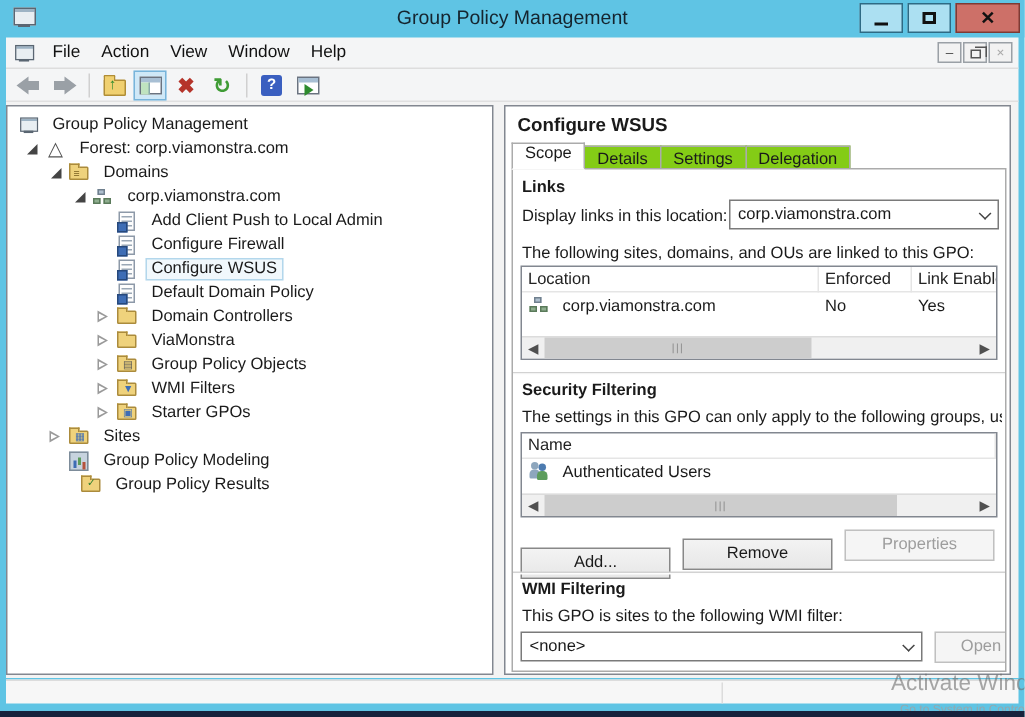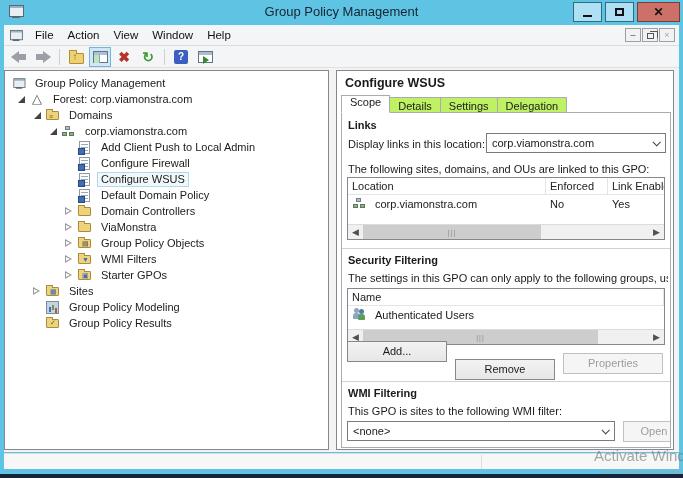--- a/index.html
+++ b/index.html
@@ -90,21 +90,21 @@
   .ic-users i::after { content:''; position:absolute; left:0; top:5px; width:7px; height:6px; border-radius:3px 3px 1px 1px; }
   .ic-users i:nth-child(1){ left:1px; } .ic-users i:nth-child(1)::before{ background:#8da6bd; } .ic-users i:nth-child(1)::after{ background:#8da6bd; }
   .ic-users i:nth-child(2){ left:6px; top:1px; } .ic-users i:nth-child(2)::before{ background:#4d7bb0; } .ic-users i:nth-child(2)::after{ background:#5c9c5c; }
   .ic-model { position:absolute; left:1px; top:1px; width:13px; height:13px; background:#c7d3de; border:1px solid #7d8c9a; }
   .ic-model::before { content:''; position:absolute; left:2px; bottom:1px; width:2px; height:5px; background:#3e6db5; box-shadow:3px -2px 0 #5c9c5c, 6px 1px 0 #b5533c; }
 
   
   .right-pane { position:absolute; left:332px; top:2px; width:338px; height:380px; background:#fff; border:1px solid #828790; overflow:hidden; }
   .gpo-title { position:absolute; left:8px; top:5px; font-size:12.5px; font-weight:bold; }
   .tabs { position:absolute; left:4px; top:24px; height:18px; display:flex; align-items:flex-end; }
-  .tab { border:1px solid #ababab; background:#bef264; padding:2px 8px 2px 8px; margin-right:-1px; font-size:11px; height:16px; }
+  .tab { border:1px solid #ababab; background:#84cc16; padding:2px 8px 2px 8px; margin-right:-1px; font-size:11px; height:16px; }
   .tab.active { background:#fff; border-bottom:1px solid #fff; height:18px; position:relative; z-index:2; padding-top:0; }
   .tab-page { position:absolute; left:4px; top:41px; width:330px; height:336px; border:1px solid #ababab; background:#fff; overflow:hidden; }
 
   .sec-head { position:absolute; left:6px; font-weight:bold; font-size:11px; }
   .small-text { position:absolute; left:6px; font-size:11px; white-space:nowrap; overflow:hidden; }
   .divider { position:absolute; left:0; width:330px; height:2px; border-top:1px solid #d2d2d2; border-bottom:1px solid #fdfdfd; }
 
   .combo { position:absolute; height:20px; border:1px solid #7a7a7a; background:#fff; display:flex; align-items:center; padding:0 18px 0 5px; font-size:11px; }
   .combo .chev { position:absolute; right:6px; top:6px; width:6px; height:6px; border-right:1.6px solid #444; border-bottom:1.6px solid #444; transform:rotate(45deg) translateY(-1px); }
 
@@ -335,21 +335,21 @@
           </span>
           <span class="tlabel">Sites</span>
         </div>
         <div class="tree-item" style="padding-left: 24px;">
           <span class="expander"></span>
           <span class="ti">
             <div class="ic-model"></div>
           </span>
           <span class="tlabel">Group Policy Modeling</span>
         </div>
-        <div class="tree-item" style="padding-left: 24px;">
+        <div class="tree-item" style="padding-left: 24px; margin-left: 8px;">
           <span class="expander"></span>
           <span class="ti">
             <div class="ic-folder"></div>
             <span class="badge" style="left:5px;top:3px;color:#2e7d2e;">✓</span>
           </span>
           <span class="tlabel">Group Policy Results</span>
         </div>
       </div>
 
     <div class="right-pane">
@@ -427,21 +427,21 @@
           <div class="hscroll">
             <div class="hs-btn">◀</div>
             <div class="hs-track">
                 <div class="hs-thumb" style="left:0; width:235px;">|||</div>
               </div>
             <div class="hs-btn">▶</div>
           </div>
         </div>
 
         <div id="security-buttons">
-            <div class="btn" style="left: 5px; top: 228px;">Add...</div>
+            <div class="btn" style="left: 5px; top: 252px;">Add...</div>
             <div class="btn" style="left: 113px; top: 246px;">Remove</div>
             <div class="btn disabled" style="left: 221px; top: 240px;">Properties</div>
           </div>
 
         <div class="divider" style="top:268px;"></div>
 
         <div class="sec-head" style="top:274px;">WMI Filtering</div>
         <div class="small-text" style="top:292px; width:320px;">This GPO is sites to the following WMI filter:</div>
         <div class="combo" style="left:5px; top:308px; width:268px;">
           <span>&lt;none&gt;</span>

